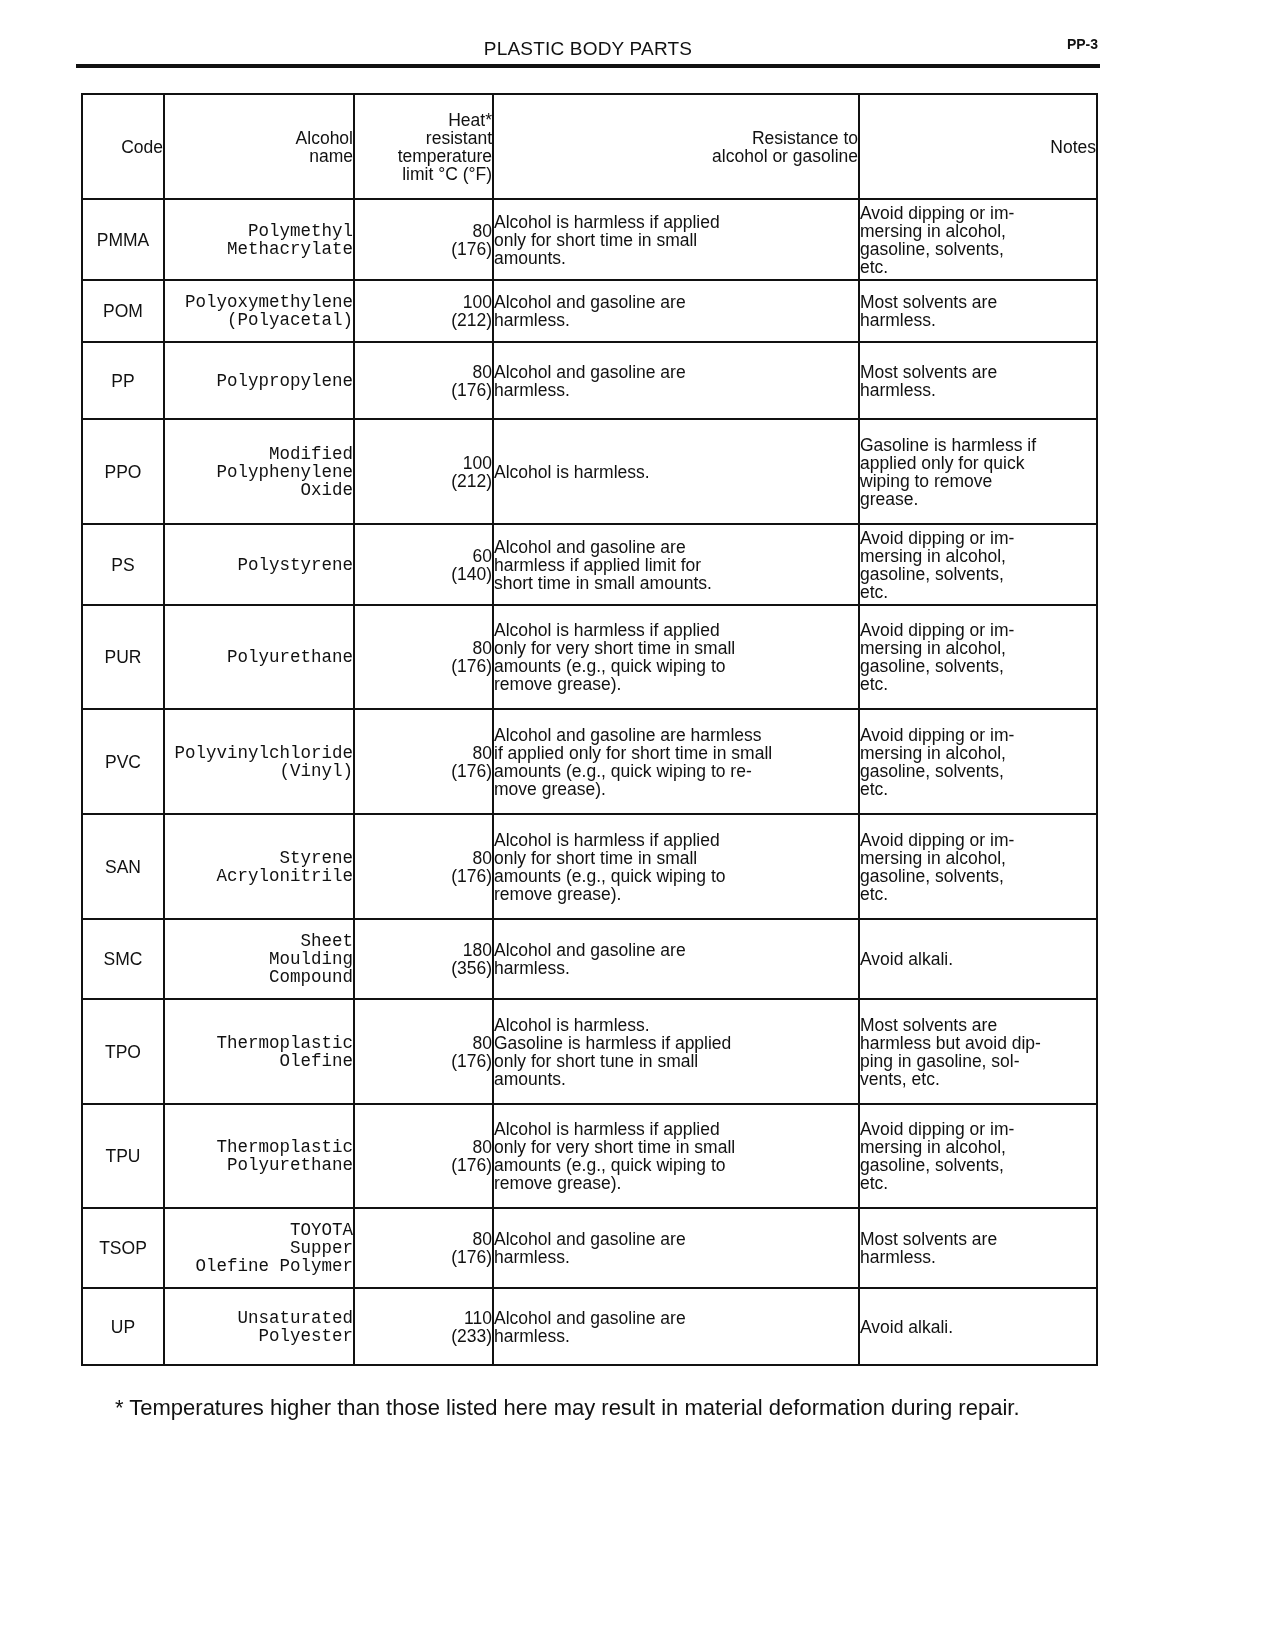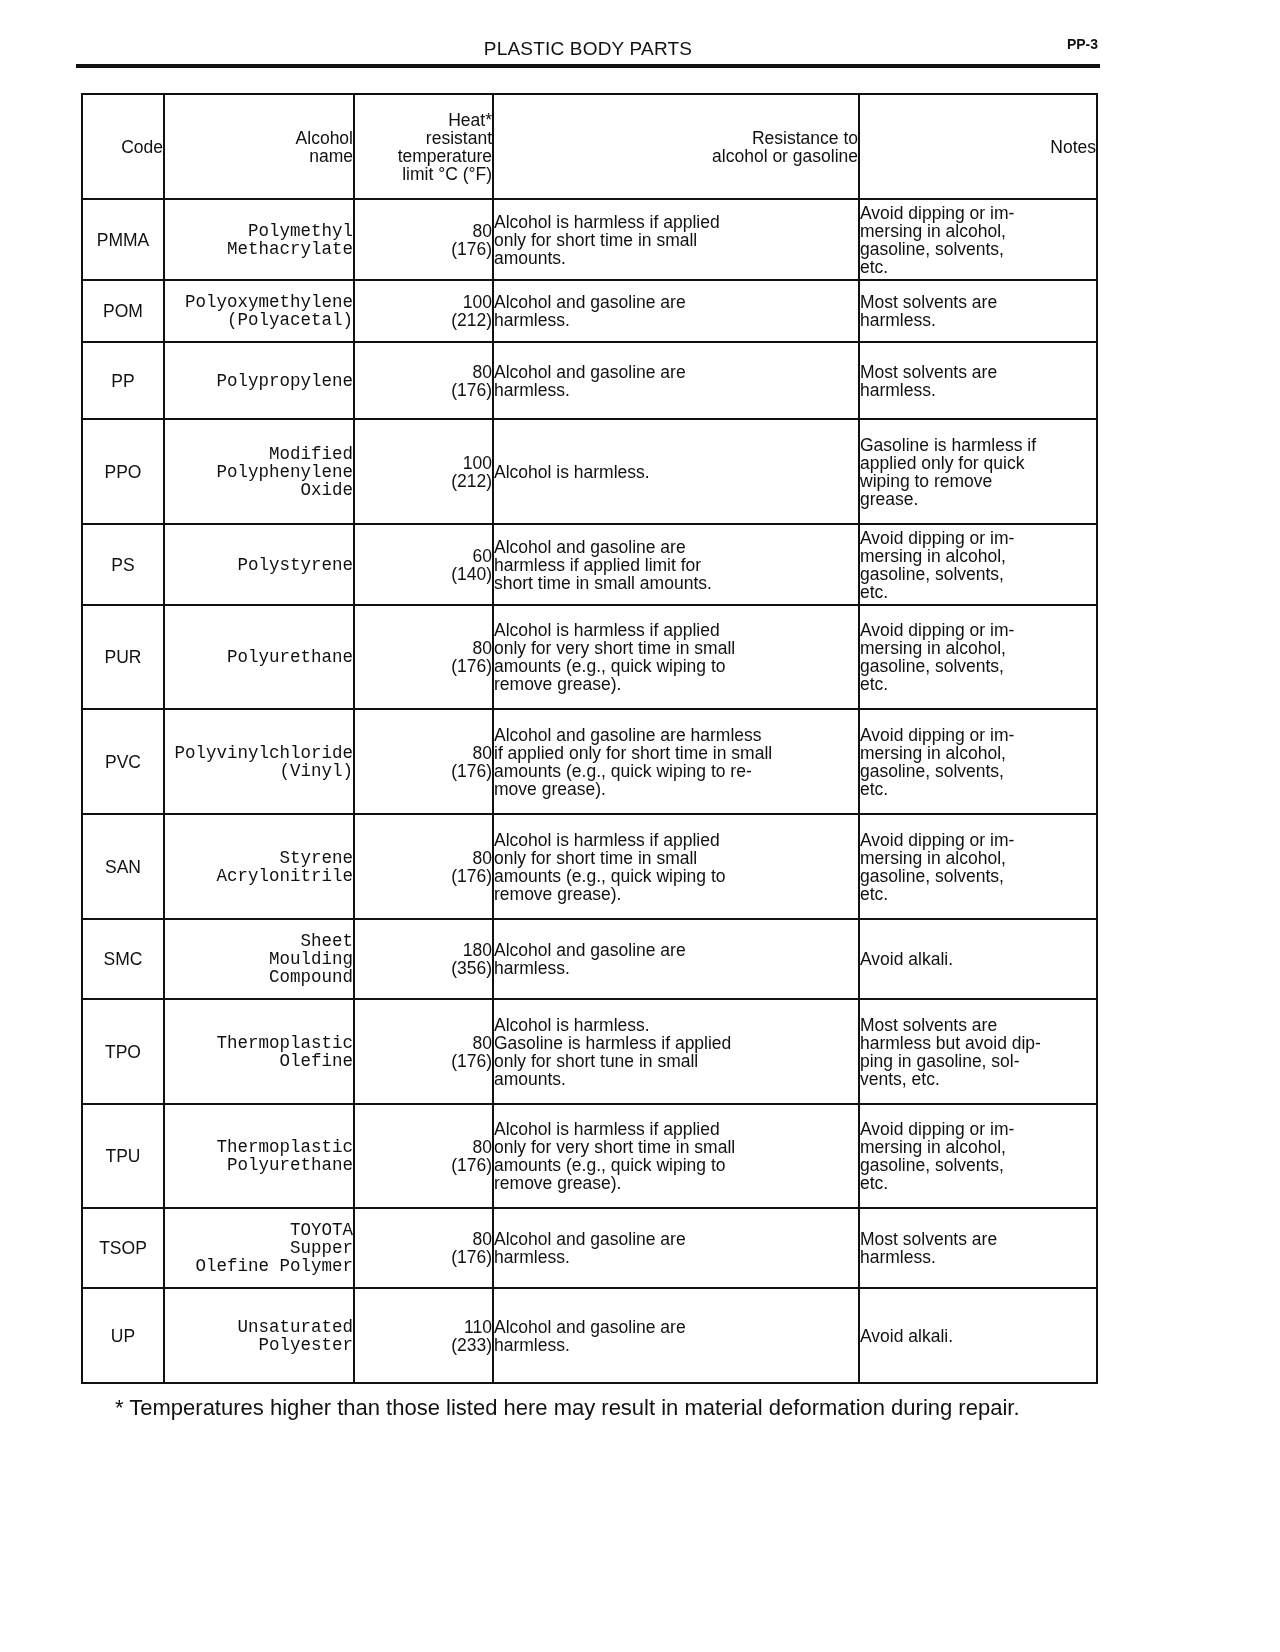--- a/index.html
+++ b/index.html
@@ -356,21 +356,21 @@
         </td>
         <td class="resist">
           <span class="line">Alcohol and gasoline are</span>
           <span class="line">harmless.</span>
         </td>
         <td class="notes">
           <span class="line">Most solvents are</span>
           <span class="line">harmless.</span>
         </td>
       </tr>
-      <tr style="height: 95px;">
+      <tr style="height: 77px;">
         <td class="code">
           <span class="line">UP</span>
         </td>
         <td class="name">
           <span class="line">Unsaturated</span>
           <span class="line">Polyester</span>
         </td>
         <td class="temp">
           <span class="line">110</span>
           <span class="line">(233)</span>

